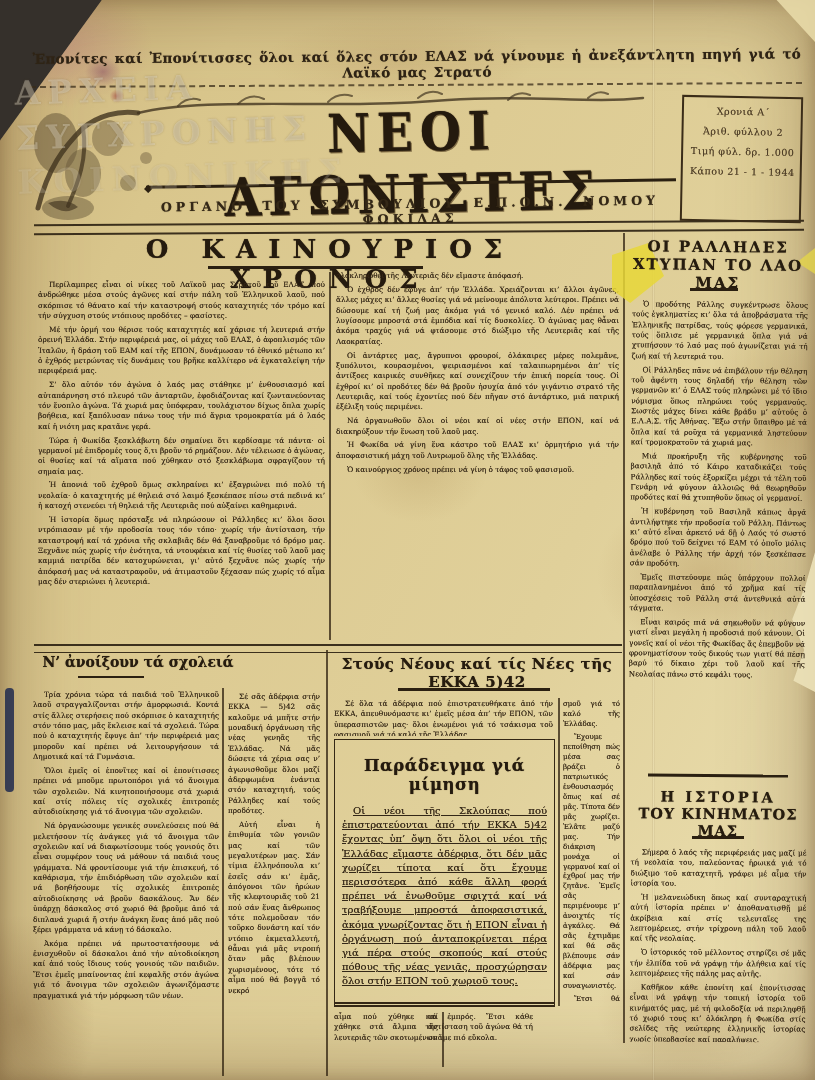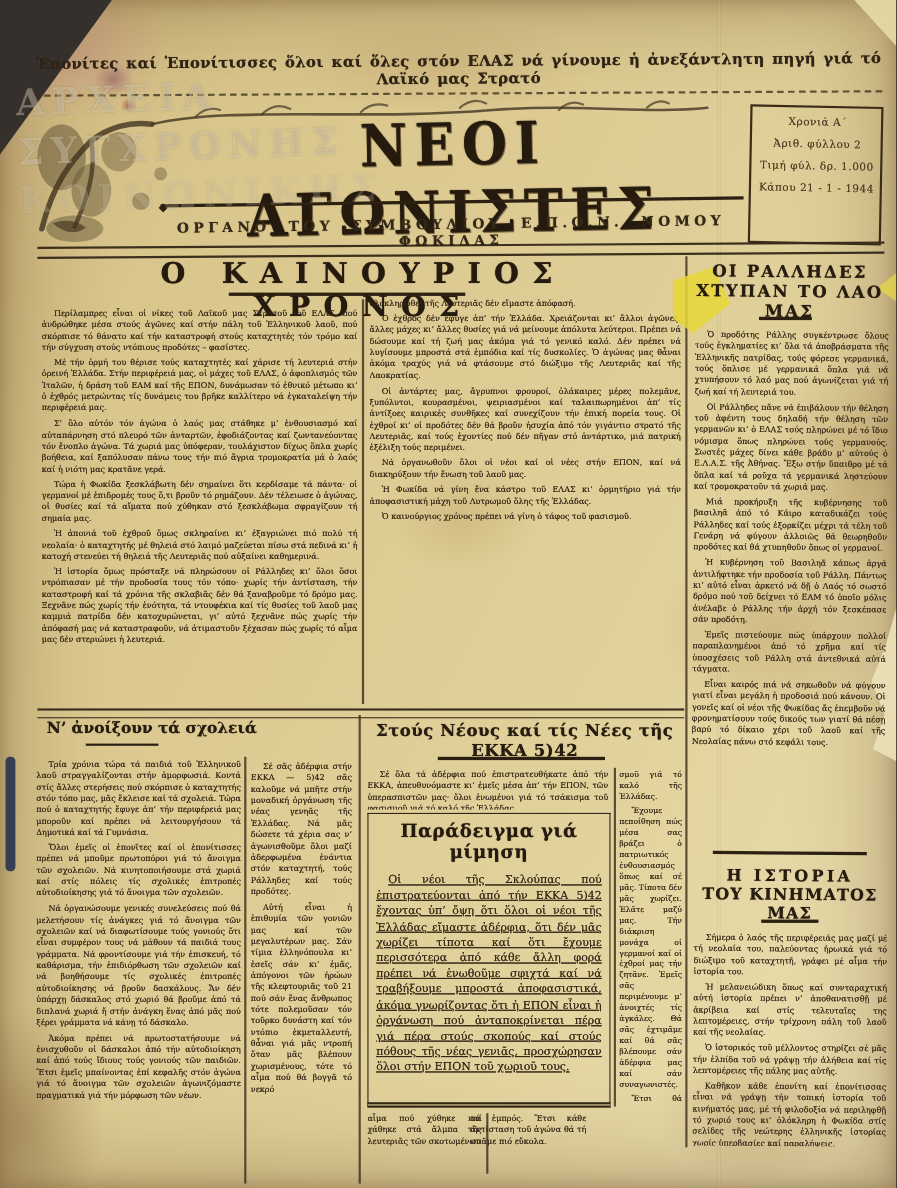--- a/index.html
+++ b/index.html
@@ -71,21 +71,21 @@
   .vrule{position:absolute;width:1.6px;background:#3a2c18;opacity:.8;}
 
   .headline-side{position:absolute;text-align:center;font-weight:bold;color:#261c0f;
     text-shadow:0 0 .7px rgba(45,32,14,.85);}
   .small-rule{position:absolute;height:3px;background:#2b2011;}
 
   .section-double-rule{position:absolute;left:34px;top:644px;width:588px;height:6px;
     border-top:2.5px solid #2b2011;border-bottom:1.8px solid #2b2011;opacity:.9;}
 
   .example-box{position:absolute;left:334px;top:739px;width:221px;height:268px;box-sizing:border-box;
-    border:1.6px solid #342715;border-bottom:5px double #342715;padding:0 7px;overflow:hidden;}
+    border:1.6px solid #342715;border-bottom:5px double #342715;padding:10px 7px;overflow:hidden;}
   .example-box .box-title{text-align:center;font-size:16.5px;font-weight:bold;color:#241a0e;
     margin:6px 0 10px;letter-spacing:.5px;text-shadow:0 0 .8px rgba(40,28,12,.8);}
   .example-box .body{font-size:10px;line-height:1.42;text-align:justify;color:#332717;
     text-shadow:0 0 .55px rgba(60,42,20,.75);text-decoration:underline;}
   .example-box .body p{margin:0 0 3.5px;text-indent:11px;}
 
   svg.engraving{position:absolute;left:28px;top:88px;pointer-events:none;opacity:.88;}
 </style>
 </head>
 <body>
@@ -138,21 +138,21 @@
 </div>
 
 <div class="headline-main">Ο ΚΑΙΝΟΥΡΙΟΣ ΧΡΟΝΟΣ</div>
 <div class="headline-main-rule"></div>
 
 <div class="col" style="left:38px;top:280px;width:287px;height:367px;">
   <p>Περίλαμπρες εἶναι οἱ νίκες τοῦ Λαϊκοῦ μας Στρατοῦ τοῦ ΕΛΑΣ, πού ἀνδρώθηκε μέσα στούς ἀγῶνες καί στήν πάλη τοῦ Ἑλληνικοῦ λαοῦ, πού σκόρπισε τό θάνατο καί τήν καταστροφή στούς καταχτητές τόν τρόμο καί τήν σύγχυση στούς ντόπιους προδότες – φασίστες.</p>
   <p>Μέ τήν ὁρμή του θέρισε τούς καταχτητές καί χάρισε τή λευτεριά στήν ὀρεινή Ἑλλάδα. Στήν περιφέρειά μας, οἱ μάχες τοῦ ΕΛΑΣ, ὁ ἀφοπλισμός τῶν Ἰταλῶν, ἡ δράση τοῦ ΕΑΜ καί τῆς ΕΠΟΝ, δυνάμωσαν τό ἐθνικό μέτωπο κι’ ὁ ἐχθρός μετρώντας τίς δυνάμεις του βρῆκε καλλίτερο νά ἐγκαταλείψη τήν περιφέρειά μας.</p>
   <p>Σ’ ὅλο αὐτόν τόν ἀγώνα ὁ λαός μας στάθηκε μ’ ἐνθουσιασμό καί αὐταπάρνηση στό πλευρό τῶν ἀνταρτῶν, ἐφοδιάζοντας καί ζωντανεύοντας τόν ἔνοπλο ἀγώνα. Τά χωριά μας ὑπόφεραν, τουλάχιστον δίχως ὅπλα χωρίς βοήθεια, καί ξαπόλυσαν πάνω τους τήν πιό ἄγρια τρομοκρατία μά ὁ λαός καί ἡ νιότη μας κρατᾶνε γερά.</p>
   <p>Τώρα ἡ Φωκίδα ξεσκλάβωτη δέν σημαίνει ὅτι κερδίσαμε τά πάντα· οἱ γερμανοί μέ ἐπιδρομές τους ὅ,τι βροῦν τό ρημάζουν. Δέν τέλειωσε ὁ ἀγώνας, οἱ θυσίες καί τά αἵματα πού χύθηκαν στό ξεσκλάβωμα σφραγίζουν τή σημαία μας.</p>
-  <p>Ἡ ἀπονιά τοῦ ἐχθροῦ ὅμως σκληραίνει κι’ ἐξαγριώνει πιό πολύ τή νεολαία· ὁ καταχτητής μέ θηλειά στό λαιμό μαζεύεται πίσω στά πεδινά κι’ ἡ κατοχή στενεύει τή θηλειά τῆς Λευτεριᾶς πού αὐξαίνει καθημερινά.</p>
+  <p>Ἡ ἀπονιά τοῦ ἐχθροῦ ὅμως σκληραίνει κι’ ἐξαγριώνει πιό πολύ τή νεολαία· ὁ καταχτητής μέ θηλειά στό λαιμό ξεσκέπασε πίσω στά πεδινά κι’ ἡ κατοχή στενεύει τή θηλειά τῆς Λευτεριᾶς πού αὐξαίνει καθημερινά.</p>
   <p>Ἡ ἱστορία ὅμως πρόσταξε νά πληρώσουν οἱ Ράλληδες κι’ ὅλοι ὅσοι ντρόπιασαν μέ τήν προδοσία τους τόν τόπο· χωρίς τήν ἀντίσταση, τήν καταστροφή καί τά χρόνια τῆς σκλαβιᾶς δέν θά ξαναβροῦμε τό δρόμο μας. Ξεχνᾶνε πώς χωρίς τήν ἑνότητα, τά ντουφέκια καί τίς θυσίες τοῦ λαοῦ μας καμμιά πατρίδα δέν κατοχυρώνεται, γι’ αὐτό ξεχνᾶνε πώς χωρίς τήν ἀπόφασή μας νά καταστραφοῦν, νά ἀτιμαστοῦν ξέχασαν πώς χωρίς τό αἷμα μας δέν στεριώνει ἡ λευτεριά.</p>
 </div>
 <div class="vrule" style="left:329px;top:272px;height:368px;"></div>
 <div class="col" style="left:336px;top:271px;width:283px;height:372px;">
   <p style="text-indent:0;">ὁλοκληρωθεῖ τῆς Λευτεριᾶς δέν εἴμαστε ἀπόφασή.</p>
   <p>Ὁ ἐχθρός δέν ἔφυγε ἀπ’ τήν Ἑλλάδα. Χρειάζονται κι’ ἄλλοι ἀγῶνες, ἄλλες μάχες κι’ ἄλλες θυσίες γιά νά μείνουμε ἀπόλυτα λεύτεροι. Πρέπει νά δώσουμε καί τή ζωή μας ἀκόμα γιά τό γενικό καλό. Δέν πρέπει νά λυγίσουμε μπροστά στά ἐμπόδια καί τίς δυσκολίες. Ὁ ἀγώνας μας θἆναι ἀκόμα τραχύς γιά νά φτάσουμε στό διώξιμο τῆς Λευτεριᾶς καί τῆς Λαοκρατίας.</p>
   <p>Οἱ ἀντάρτες μας, ἄγρυπνοι φρουροί, ὁλάκαιρες μέρες πολεμᾶνε, ξυπόλυτοι, κουρασμένοι, ψειριασμένοι καί ταλαιπωρημένοι ἀπ’ τίς ἀντίξοες καιρικές συνθῆκες καί συνεχίζουν τήν ἐπική πορεία τους. Οἱ ἐχθροί κι’ οἱ προδότες δέν θά βροῦν ἡσυχία ἀπό τόν γιγάντιο στρατό τῆς Λευτεριᾶς, καί τούς ἐχοντίες πού δέν πῆγαν στό ἀντάρτικο, μιά πατρική ἐξέλιξη τούς περιμένει.</p>
   <p>Νά ὀργανωθοῦν ὅλοι οἱ νέοι καί οἱ νέες στήν ΕΠΟΝ, καί νά διακηρύξουν τήν ἕνωση τοῦ λαοῦ μας.</p>
   <p>Ἡ Φωκίδα νά γίνη ἕνα κάστρο τοῦ ΕΛΑΣ κι’ ὁρμητήριο γιά τήν ἀποφασιστική μάχη τοῦ Λυτρωμοῦ ὅλης τῆς Ἑλλάδας.</p>
   <p>Ὁ καινούργιος χρόνος πρέπει νά γίνη ὁ τάφος τοῦ φασισμοῦ.</p>

